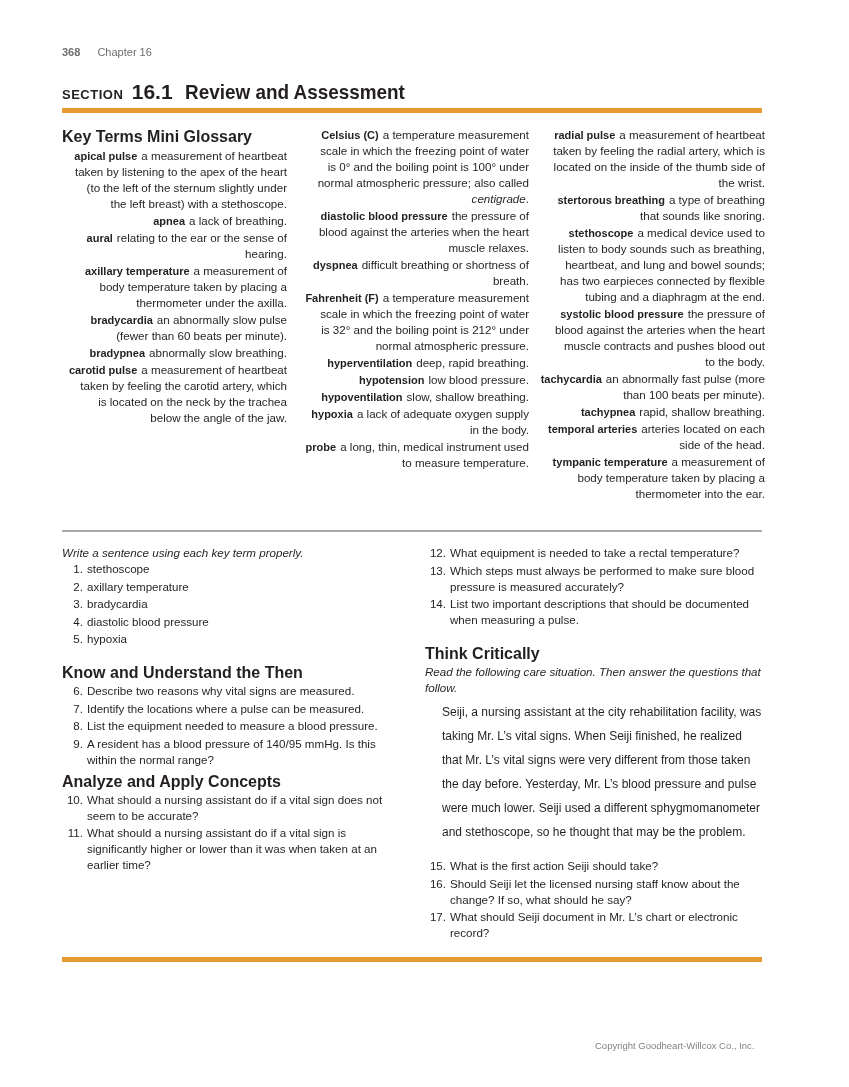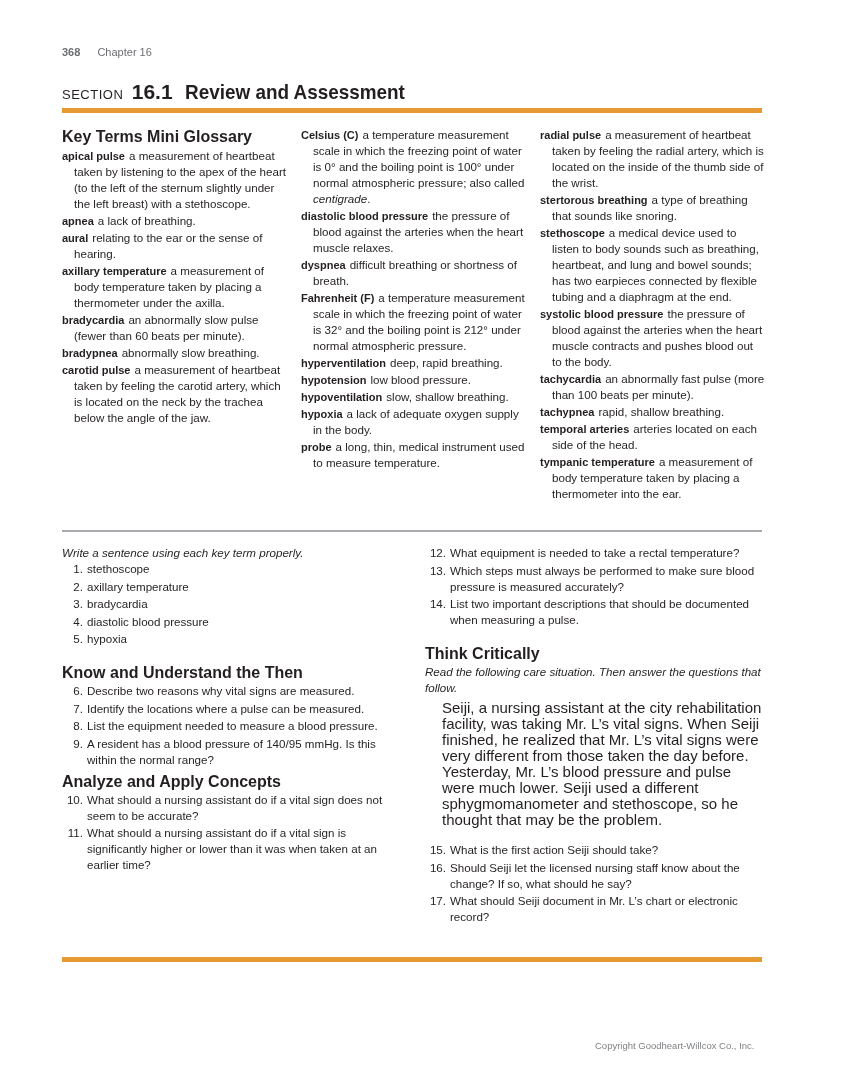--- a/index.html
+++ b/index.html
@@ -1,35 +1,35 @@
 <!DOCTYPE html>
 <html><head>
 <meta charset="utf-8">
 <style>
   html, body { margin: 0; padding: 0; background: #ffffff; }
   body { width: 849px; height: 1087px; position: relative; font-family: "Liberation Sans", sans-serif; color: #231f20; overflow: hidden; }
   .page-header { position: absolute; left: 62px; top: 46px; font-size: 11px; color: #6d6e71; }
   .page-header .num { font-weight: bold; color: #6d6e71; margin-right: 14px; }
   .section-title { position: absolute; left: 62px; top: 80px; white-space: nowrap; }
-  .section-title .sec { font-family: "Liberation Sans Narrow", "Liberation Sans", sans-serif; font-weight: normal; font-size: 13px; letter-spacing: 0.5px; font-variant: small-caps; }
+  .section-title .sec { font-family: "Liberation Sans Narrow", "Liberation Sans", sans-serif; font-weight: bold; font-size: 13px; letter-spacing: 0.5px; font-variant: small-caps; }
   .section-title .secnum { font-weight: bold; font-size: 21px; margin-left: 4px; }
   .section-title .title { font-weight: bold; font-size: 21px; margin-left: 8px; transform: scaleX(0.9); display: inline-block; transform-origin: left; }
   .orange-rule { position: absolute; left: 62px; width: 700px; height: 5px; background: #e89a32; }
   .grey-rule { position: absolute; left: 62px; width: 700px; height: 2px; background: #a7a9ac; top: 530px; }
   .col { position: absolute; font-size: 11.6px; line-height: 16px; }
   .gloss-heading { font-weight: bold; font-size: 16px; line-height: 20px; margin-bottom: 1px; }
-  .entry { padding-left: 12px; text-indent: -12px; margin-bottom: 1px; }
+  .entry { padding-left: 12px; text-indent: -12px; margin-bottom: 1px; text-align: right; }
   .entry .term { font-weight: bold; font-size: 11px; margin-right: 4px; }
   .entry i { font-style: italic; }
   .q-heading { font-weight: bold; font-size: 16px; line-height: 20px; margin: 0; }
   .instr { font-style: italic; font-size: 11.6px; line-height: 16px; }
   .qlist { margin: 0; padding: 0; list-style: none; }
   .qlist li { display: flex; font-size: 11.6px; line-height: 16px; margin-bottom: 1.5px; }
   .qlist .n { width: 25px; flex: none; text-align: right; padding-right: 4px; box-sizing: border-box; }
-  .scenario { padding-left: 17px; font-size: 15px; line-height: 16px; }
+  .scenario { padding-left: 17px; font-size: 12px; line-height: 24px; }
   .footer { position: absolute; left: 595px; top: 1040px; font-size: 9.5px; color: #808285; }
 </style>
 </head>
 <body>
 
 <div class="page-header">
   <span class="num">368</span>
   <span>Chapter 16</span>
 </div>
 

